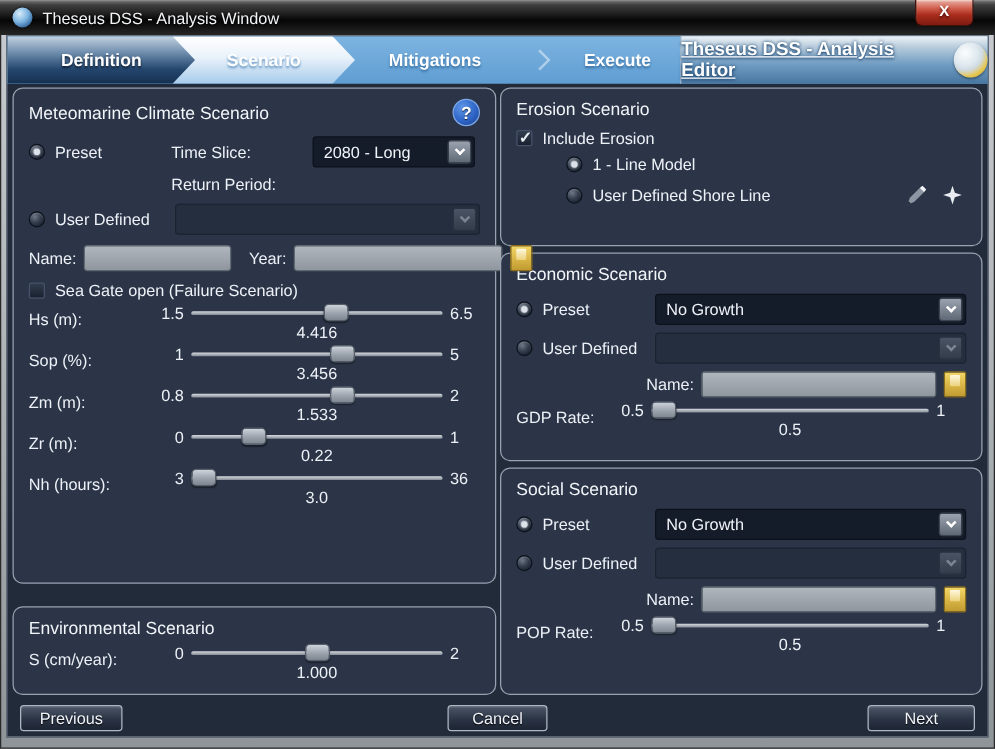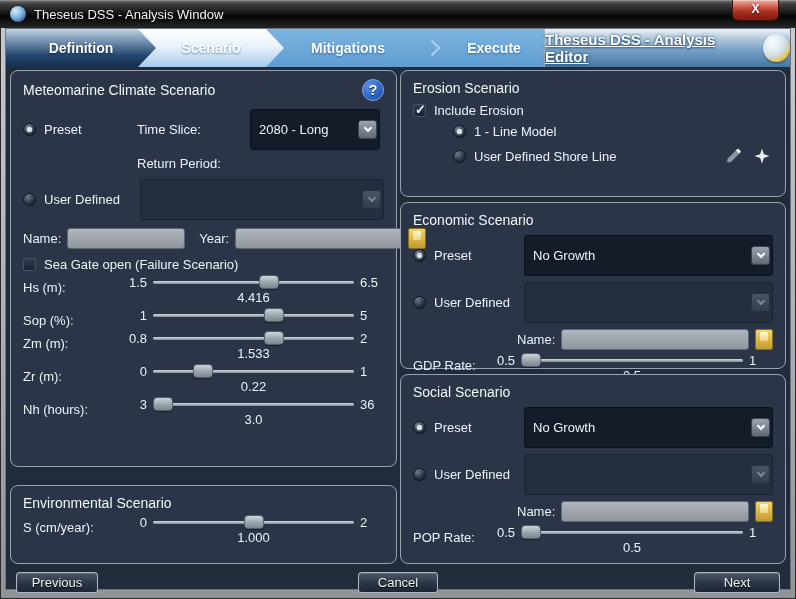--- a/index.html
+++ b/index.html
@@ -103,21 +103,21 @@
     width:13px; height:13px; flex:0 0 auto; border-radius:2px;
     background:linear-gradient(180deg,#313c4d 0%,#1a2230 100%);
     border:1px solid #46526a; position:relative;
   }
   .checkbox.on::after{
     content:'\2713'; position:absolute; left:1px; top:-3px;
     color:#e8edf4; font-size:13px; font-weight:bold;
   }
   
   .dropdown{
-    height:41px; background:#141c2a; border:1px solid #0c111c; border-radius:3px;
+    height:25px; background:#141c2a; border:1px solid #0c111c; border-radius:3px;
     display:flex; align-items:center; padding:0 2px 0 8px; cursor:pointer;
   }
   .dd-text{ flex:1; font-size:13px; color:#f0f3f8; white-space:nowrap; overflow:hidden; }
   .dd-btn{
     width:19px; height:19px; border-radius:3px; flex:0 0 auto;
     background:linear-gradient(180deg,#9aa3ae 0%,#5f6876 100%);
     border:1px solid #3c4450; display:flex; align-items:center; justify-content:center;
   }
   .chev{ width:6px; height:6px; border-right:2px solid #fff; border-bottom:2px solid #fff; transform:rotate(45deg); margin-top:-3px; }
   .dropdown.disabled{ background:#242e3e; border-color:#1b2331; }
@@ -284,20 +284,21 @@
           <div class="srow">
             <span class="slabel">Sop (%):</span>
             <div class="scol">
               <div class="sline-row">
                 <span class="smin">1</span>
                 <div class="strack">
                   <div class="sthumb" style="left: calc(61.4% - 12.28px);"></div>
                 </div>
                 <span class="smax">5</span>
               </div>
+              <div class="svalue">3.456</div>
             </div>
           </div>
 
           <div class="srow">
             <span class="slabel">Zm (m):</span>
             <div class="scol">
               <div class="sline-row">
                 <span class="smin">0.8</span>
                 <div class="strack">
                   <div class="sthumb" style="left: calc(61.1% - 12.22px);"></div>

